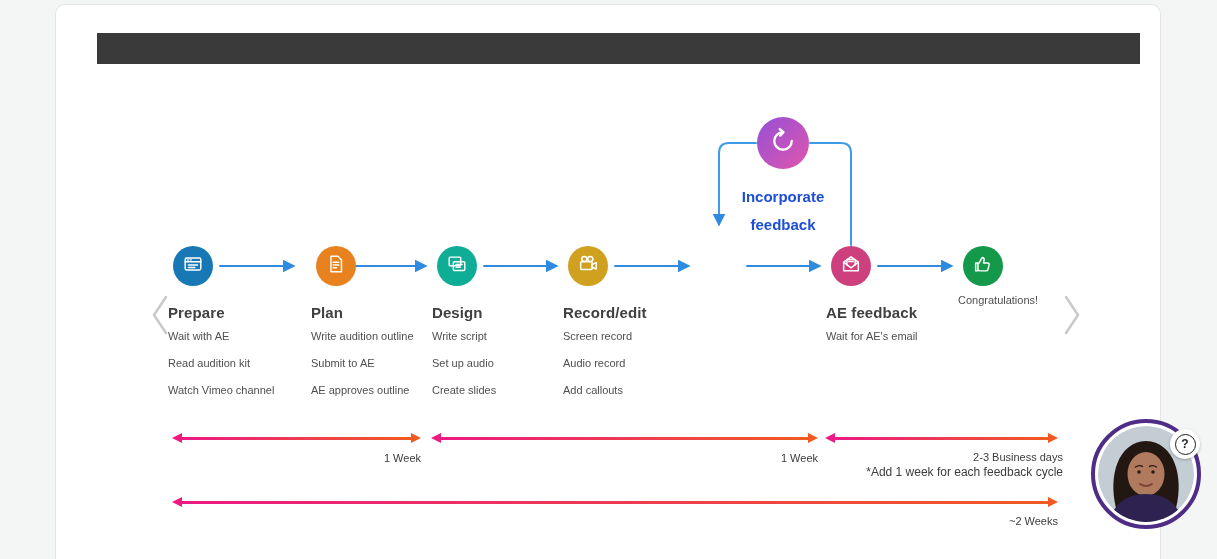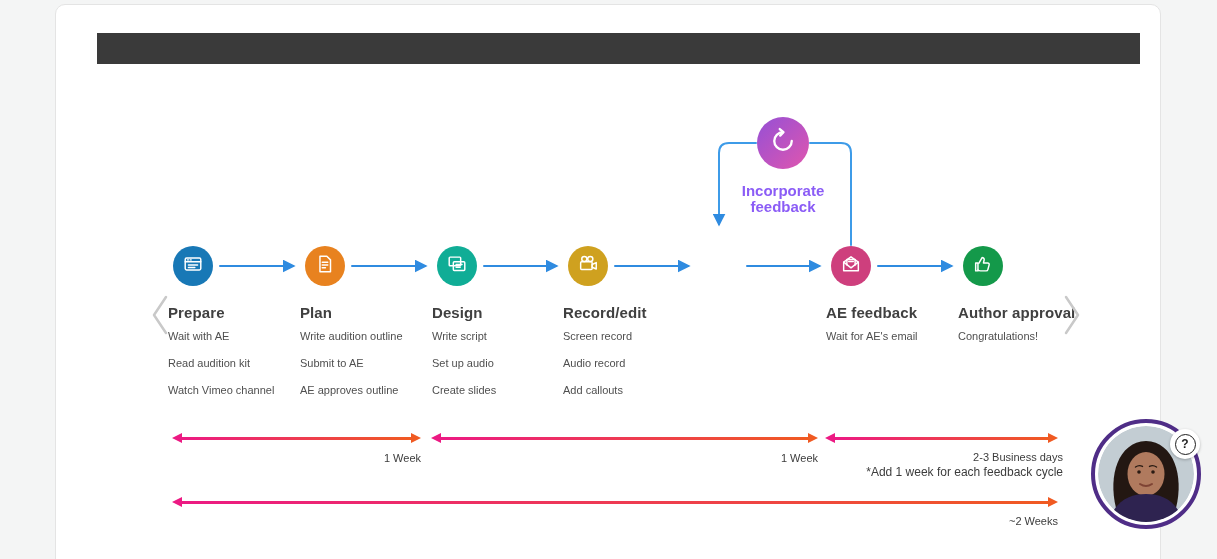--- a/index.html
+++ b/index.html
@@ -34,21 +34,21 @@
   .step-items { margin-top: 8px; }
   .step-item { font-size: 11px; color: #4f4f4f; margin-bottom: 14px; line-height: 13px; }
 
   .loop-circle {
     position: absolute; left: 757px; top: 117px; width: 52px; height: 52px; border-radius: 50%;
     background: linear-gradient(135deg, var(--gradient-purple, #9550d6) 0%, var(--gradient-pink, #e056ae) 100%);
     display: flex; align-items: center; justify-content: center;
   }
   .loop-label {
     position: absolute; left: 723px; top: 183px; width: 120px; text-align: center;
-    font-size: 15px; font-weight: bold; color: #8b5cf6; line-height: 16px;
+    font-size: 15px; font-weight: bold; color: #1d4ed8; line-height: 28px;
   }
 
   .nav-chevron {
     position: absolute; top: 291px; width: 26px; height: 48px;
     background: none; border: none; cursor: pointer; padding: 0;
   }
   .nav-chevron.left { left: 148px; }
   .nav-chevron.right { left: 1058px; }
 
   .timeline-bar {
@@ -139,21 +139,21 @@
       </span>
     </div>
     <div class="step-label">Prepare</div>
     <div class="step-items">
       <div class="step-item">Wait with AE</div>
       <div class="step-item">Read audition kit</div>
       <div class="step-item">Watch Vimeo channel</div>
     </div>
   </div>
 
-  <div class="step" style="left:300px">
+  <div class="step" style="left:311px">
     <div class="step-circle" style="background-color: rgb(232, 130, 31);">
       <span>
         <svg width="22" height="22" viewBox="0 0 24 24" fill="none" stroke="#fff" stroke-width="1.6" stroke-linecap="round" stroke-linejoin="round">
           <path d="M6.5 3.5 h7.5 l4 4 v13 h-11.5 z"></path>
           <line x1="9" y1="10" x2="15" y2="10"></line>
           <line x1="9" y1="13" x2="15" y2="13"></line>
           <line x1="9" y1="16" x2="12.5" y2="16"></line>
         </svg>
       </span>
     </div>
@@ -223,21 +223,20 @@
 
   <div class="step" style="left:958px">
     <div class="step-circle" style="background-color: rgb(20, 153, 74);">
       <span>
         <svg width="22" height="22" viewBox="0 0 24 24" fill="none" stroke="#fff" stroke-width="1.6" stroke-linecap="round" stroke-linejoin="round">
           <path d="M6.5 11 h-2.5 v8.5 h2.5 z"></path>
           <path d="M6.5 18.5 c.8 .8 1.6 1 2.8 1 h6.2 c.9 0 1.6 -.6 1.8 -1.4 l1.4 -5.2 c.3 -1.1 -.5 -2.1 -1.6 -2.1 h-4.6 l.8 -3.4 c.2 -1.1 -.5 -2.1 -1.6 -2.3 l-.7 -.1 -3.6 6.3"></path>
         </svg>
       </span>
     </div>
-    <div class="step-label">Author approval</div>
     <div class="step-items">
       <div class="step-item">Congratulations!</div>
     </div>
   </div>
 
   <button class="nav-chevron left">
     <span>
       <svg width="26" height="48" viewBox="0 0 26 48" fill="none" stroke="#c9c9c9" stroke-width="2.5" stroke-linecap="round" stroke-linejoin="round">
         <polyline points="18,6 6,24 18,42"></polyline>
       </svg>

